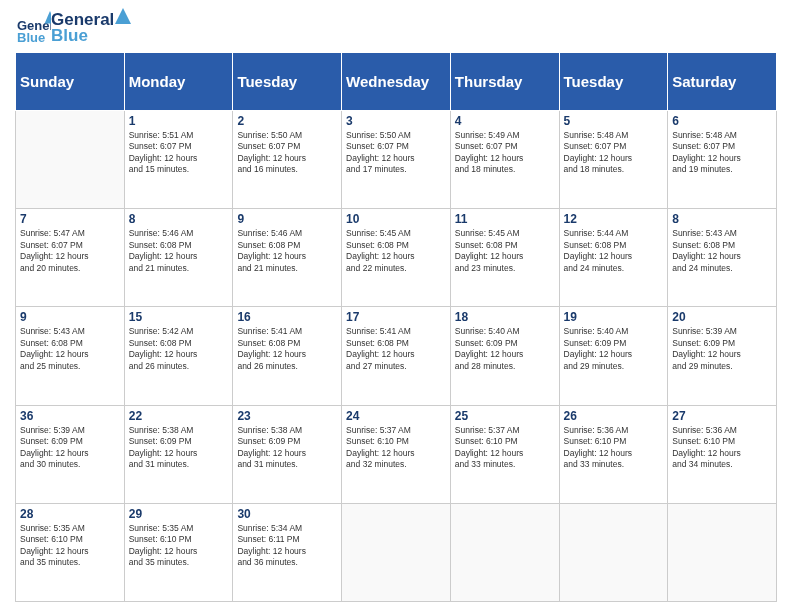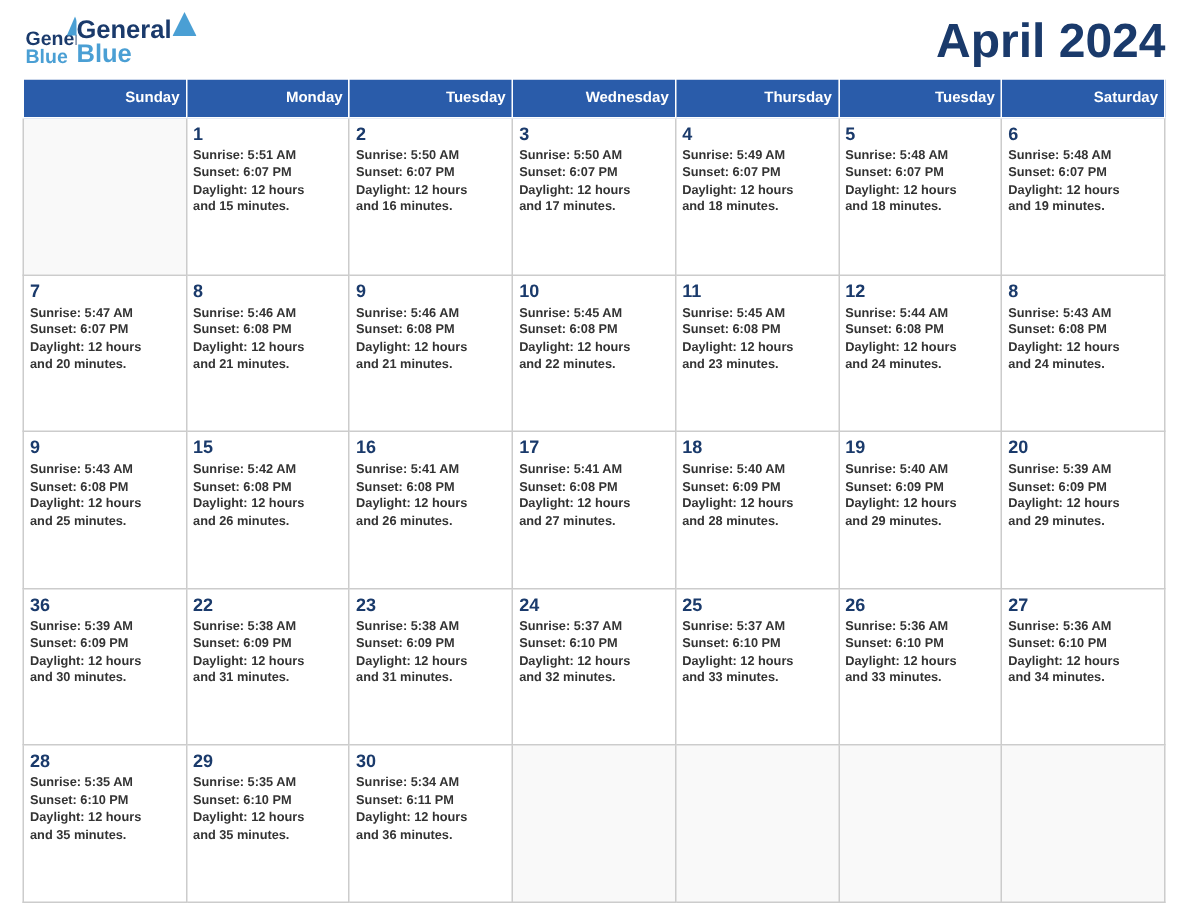--- a/index.html
+++ b/index.html
@@ -39,23 +39,23 @@
     }
     .calendar {
       width: 100%;
       border-collapse: collapse;
       flex: 1;
       font-size: 9.5px;
     }
     .calendar th {
       background: #2a5caa;
       color: #fff;
-      padding: 7px 4px;
-      text-align: right;
-      font-size: 10px;
+      padding: 20px 4px;
+      text-align: left;
+      font-size: 15px;
       border: 1px solid #fff;
     }
     .calendar td {
       border: 1px solid #ccc;
       vertical-align: top;
       padding: 3px 4px;
       width: calc(100% / 7);
       height: 80px;
       color: #333;
       background: #fff;
@@ -67,21 +67,20 @@
       font-size: 12px;
       font-weight: bold;
       color: #1a3a6b;
       display: block;
       margin-bottom: 2px;
     }
     .cell-text {
       font-size: 8.5px;
       line-height: 1.35;
       color: #333;
-      font-weight: bold;
     }
     .logo-wrapper {
       display: flex;
       align-items: center;
     }
   </style>
 </head>
 <body>
 
 <div class="page">
@@ -96,21 +95,20 @@
         <div style="display:flex;align-items:center;">
           <span style="font-size:17px;font-weight:bold;color:#1a3a6b;">General</span>
           <svg width="16" height="16" viewBox="0 0 16 16" style="margin-left:1px;margin-top:-8px;">
             <polygon points="0,16 16,16 8,0" fill="#4a9fd4"></polygon>
           </svg>
         </div>
         <span style="font-size:17px;font-weight:bold;color:#4a9fd4;display:block;margin-top:-4px;">Blue</span>
       </div>
     </div>
     <div class="title-block">
-      <div class="main-title">April 2024</div>
     </div>
   </div>
 
   <table class="calendar">
     <thead>
       <tr>
         <th>Sunday</th>
         <th>Monday</th>
         <th>Tuesday</th>
         <th>Wednesday</th>

